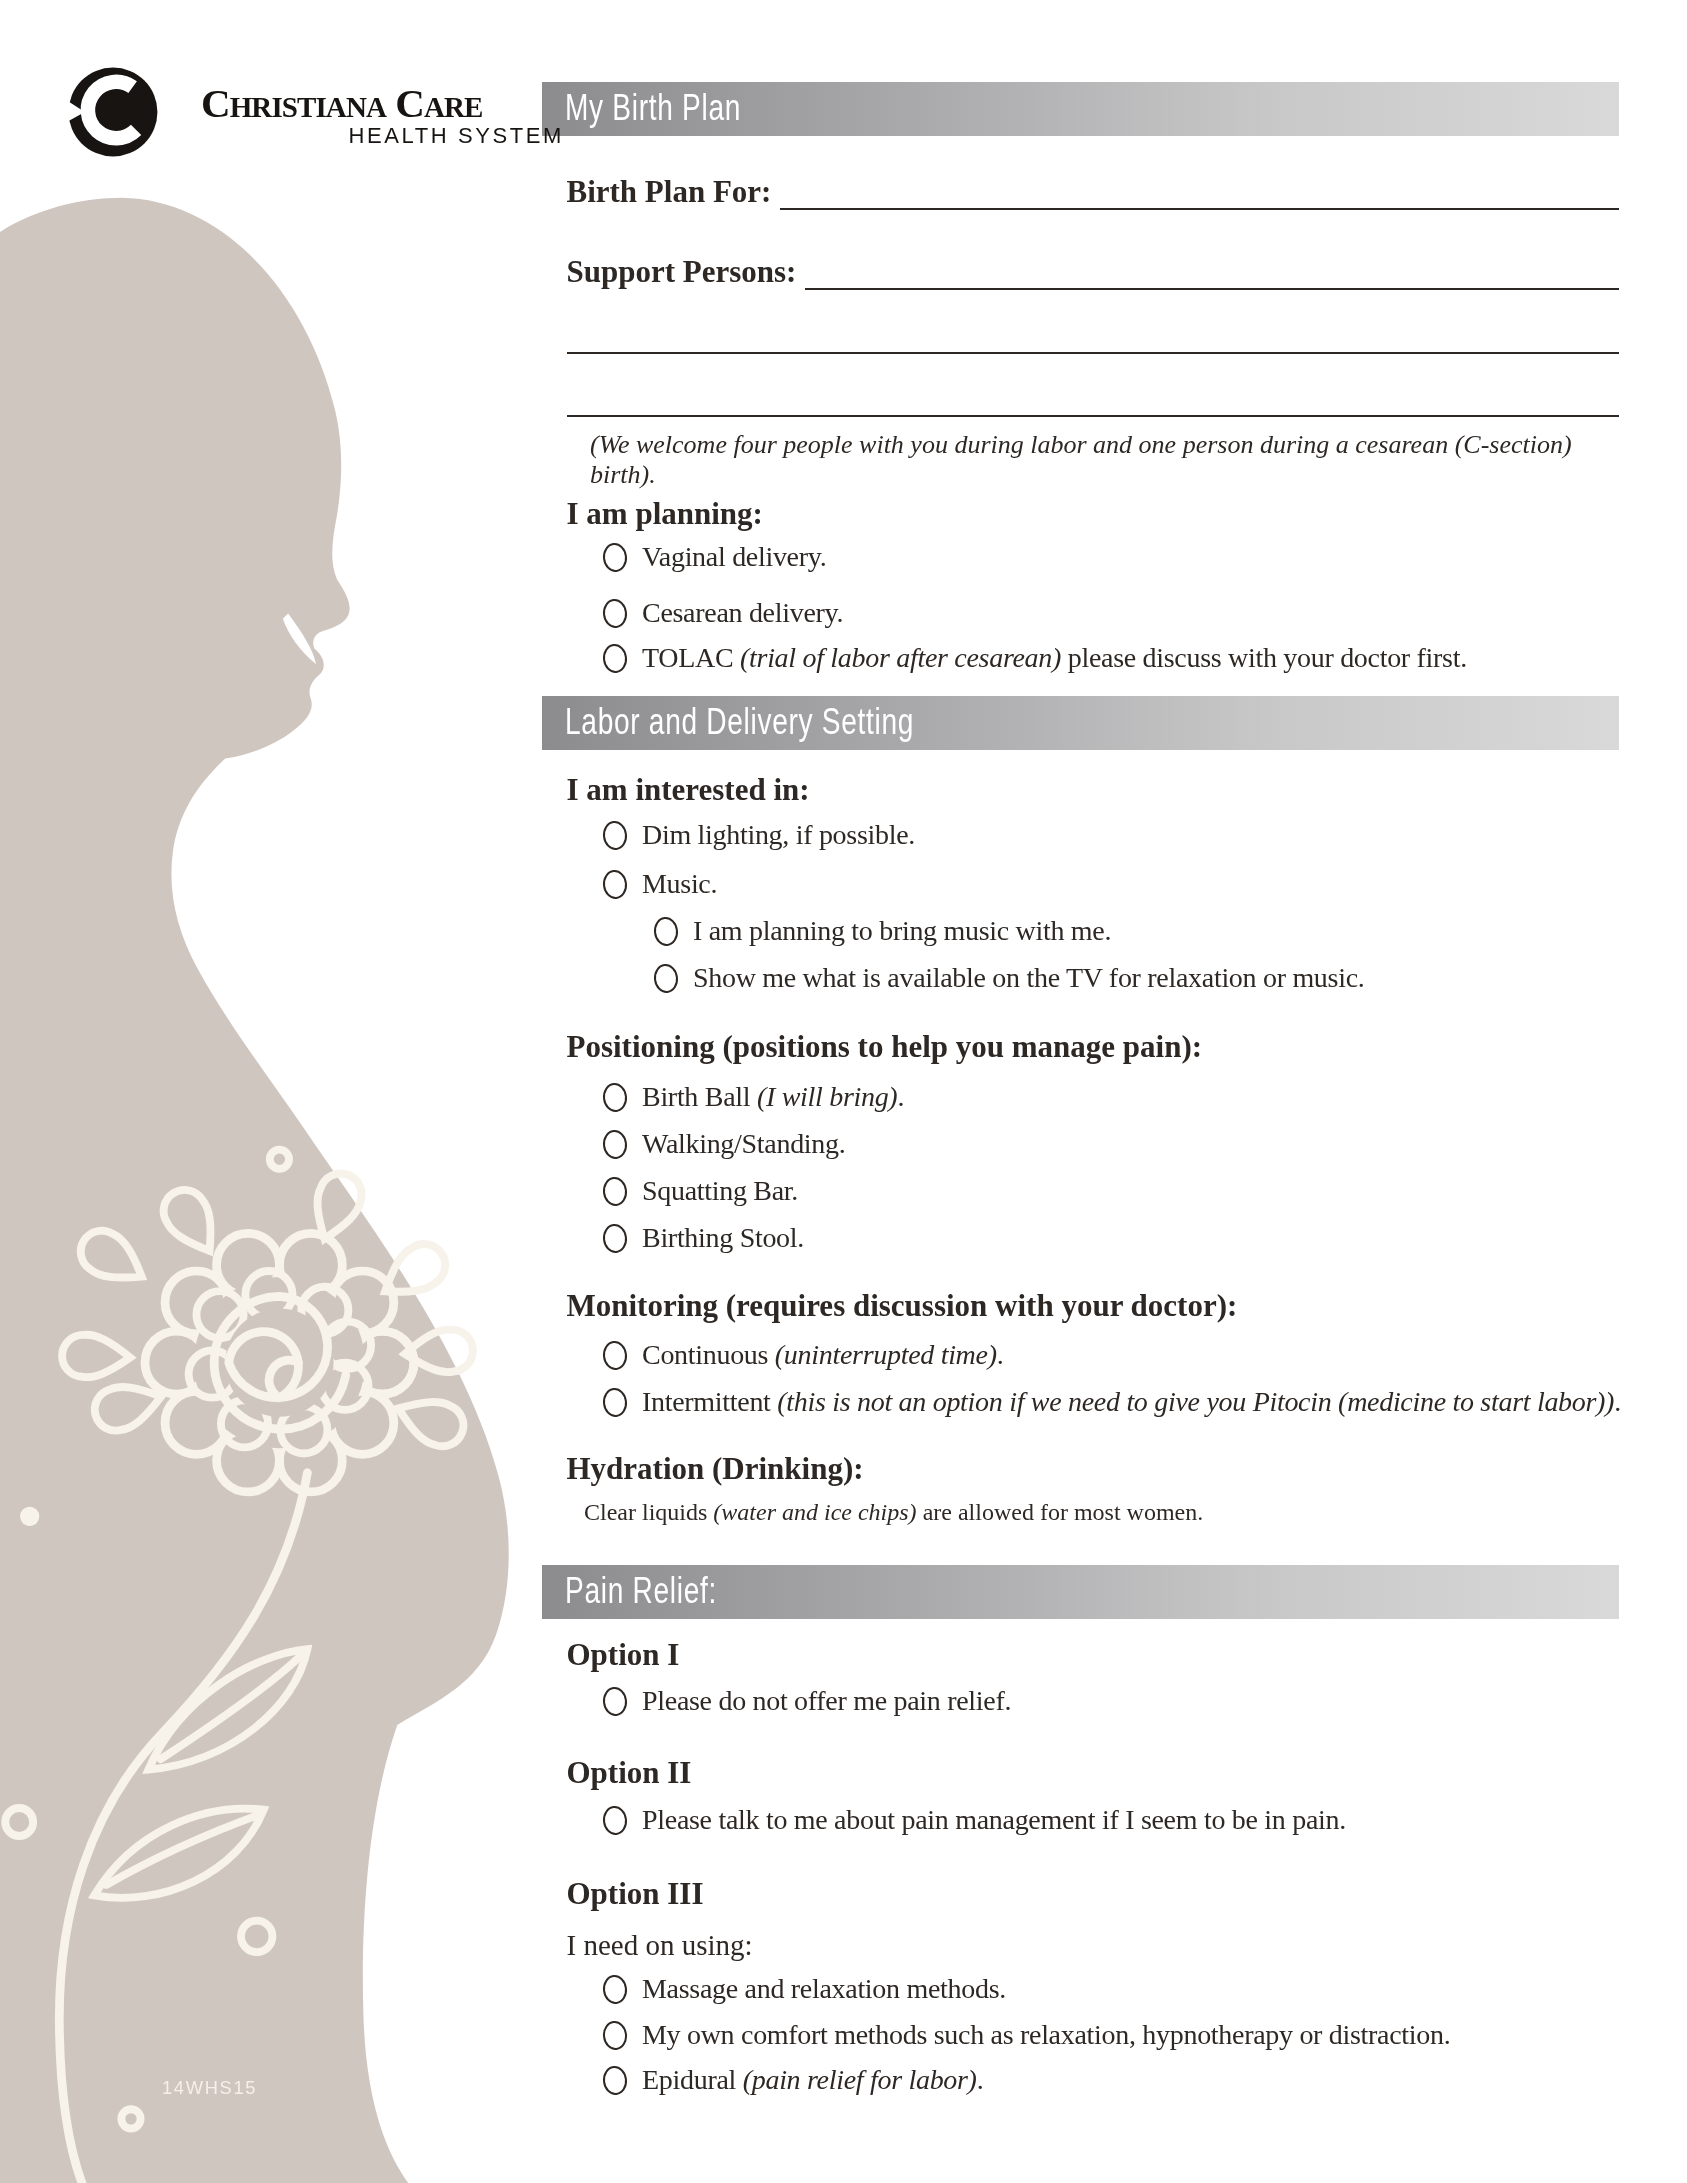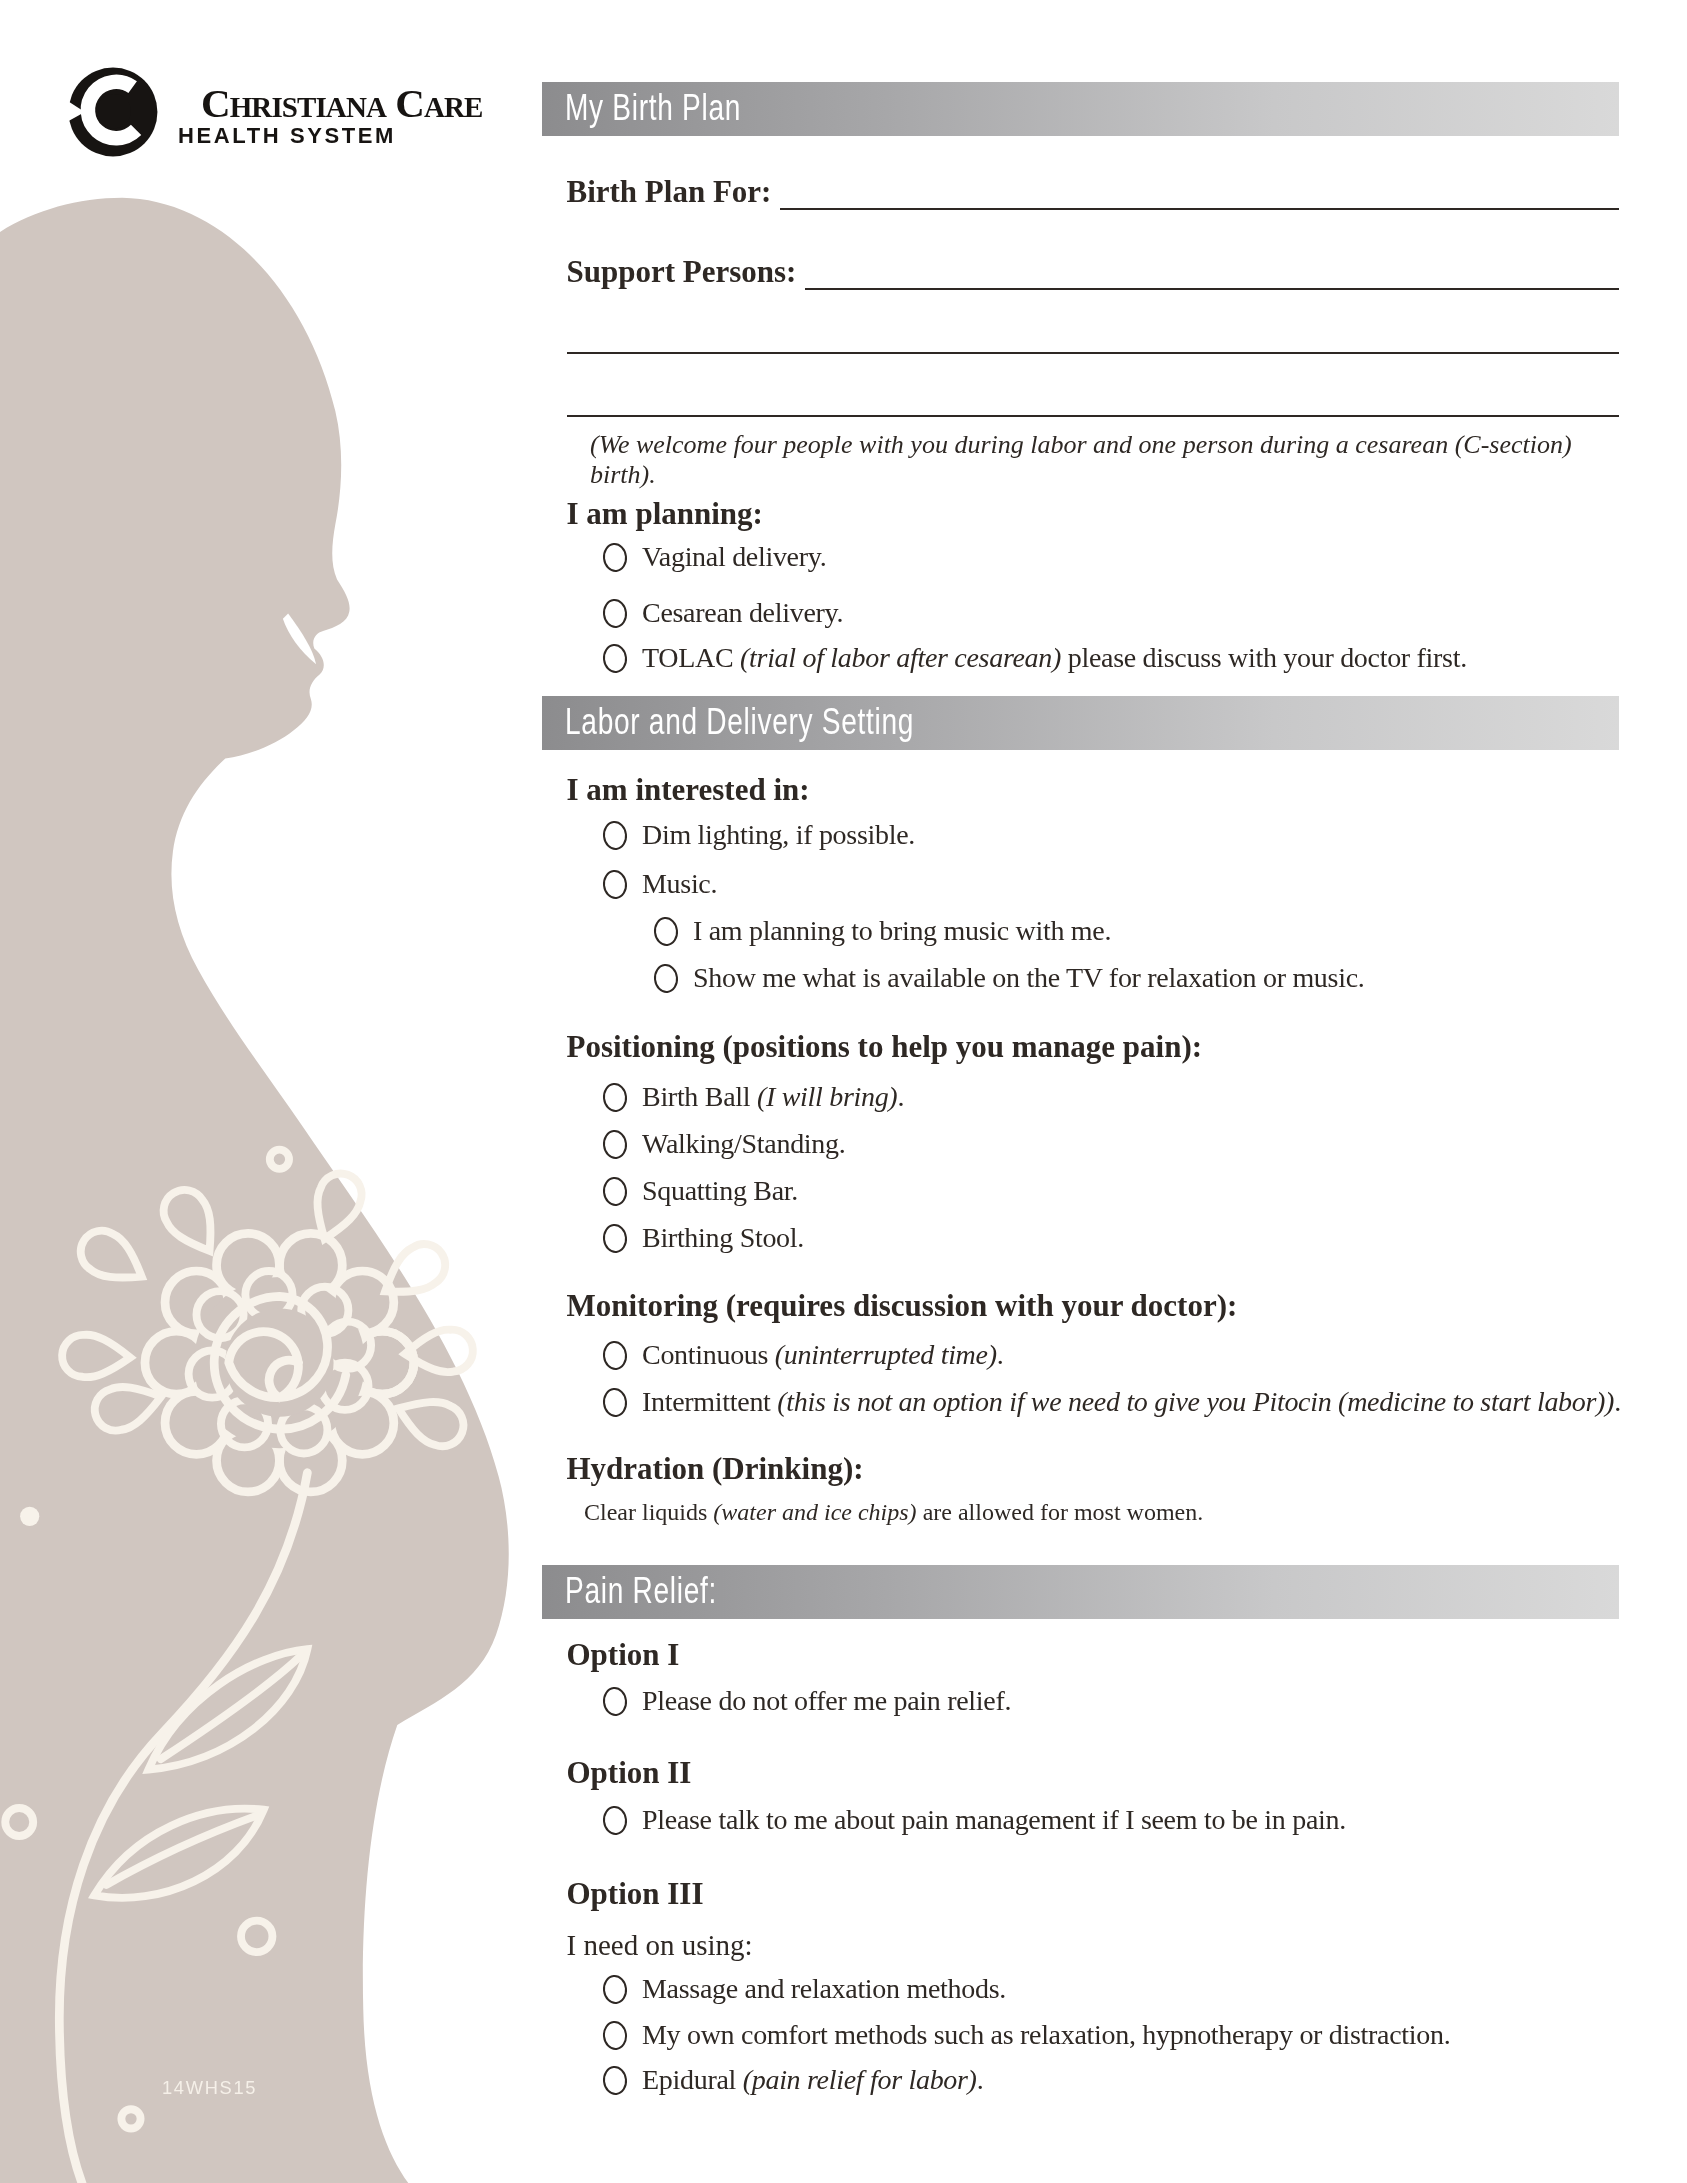--- a/index.html
+++ b/index.html
@@ -12,22 +12,22 @@
   .art{position:absolute;left:0;top:0;z-index:0;}
   
   .logo{position:absolute;left:66px;top:65px;width:454px;height:105px;z-index:3;}
   .logo-icon{position:absolute;left:0;top:0;width:94px;height:94px;}
   .logo-name{
     position:absolute;left:112px;top:14px;width:393px;
     font-family:"Liberation Serif",serif;font-weight:bold;font-size:41px;
     font-variant:small-caps;letter-spacing:-0.9px;color:#171412;white-space:nowrap;margin-left:23px;
   }
   .logo-tag{
-    position:absolute;left:112px;top:58px;width:386px;text-align:left;
-    font-family:"Liberation Sans",sans-serif;font-weight:bold;font-size:22px;
+    position:absolute;left:112px;top:58px;width:386px;text-align:right;
+    font-family:"Liberation Sans",sans-serif;font-weight:normal;font-size:22px;
     letter-spacing:2.6px;color:#171412;
   }
   
   .content{position:absolute;left:542px;top:0;width:1077px;height:2184px;z-index:2;}
   .banner{
     position:absolute;left:0;width:1077px;height:54px;
     background:linear-gradient(90deg,#8c8c8e 0%,#a7a7a9 32%,#c8c8c9 68%,#d9d9d9 100%);
     display:flex;align-items:center;
   }
   .banner-text{

